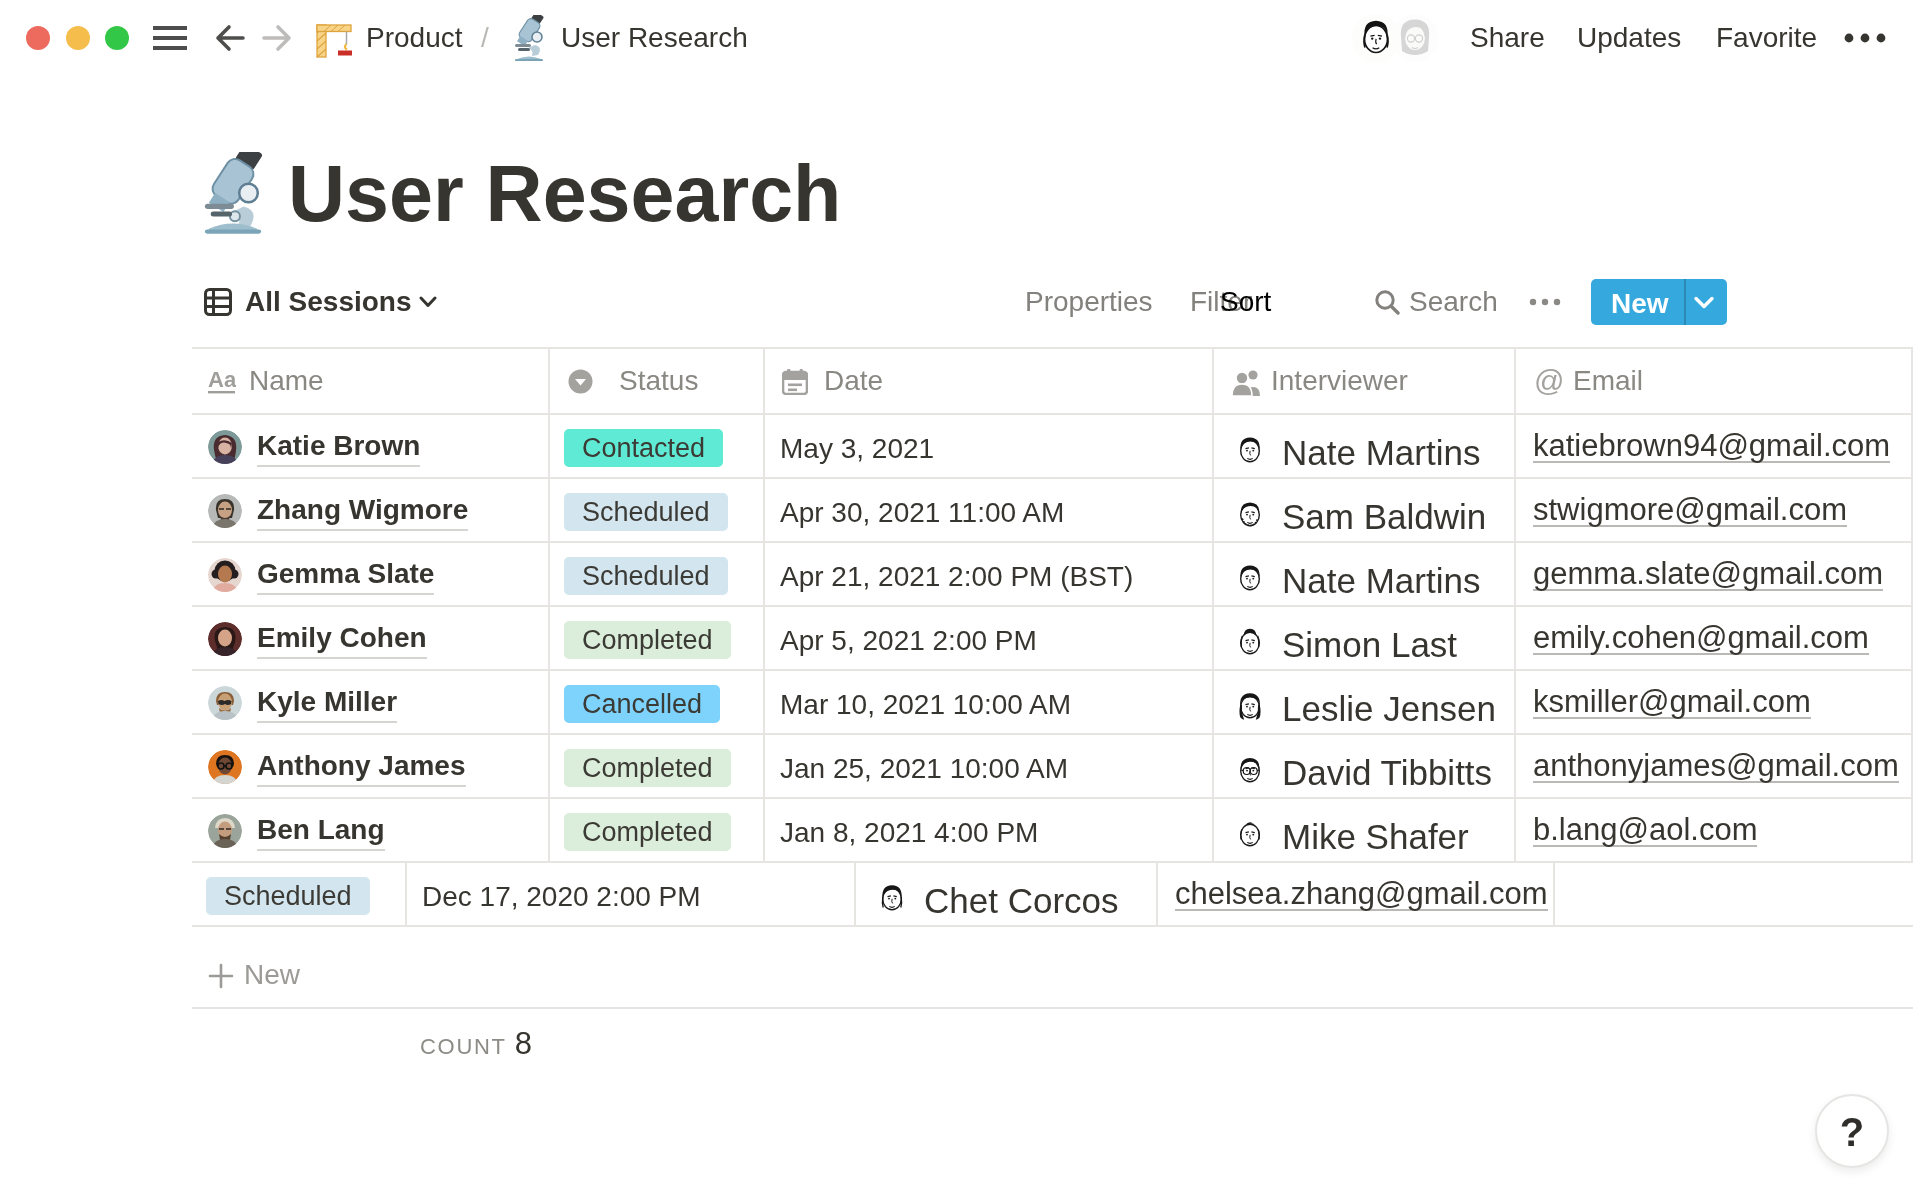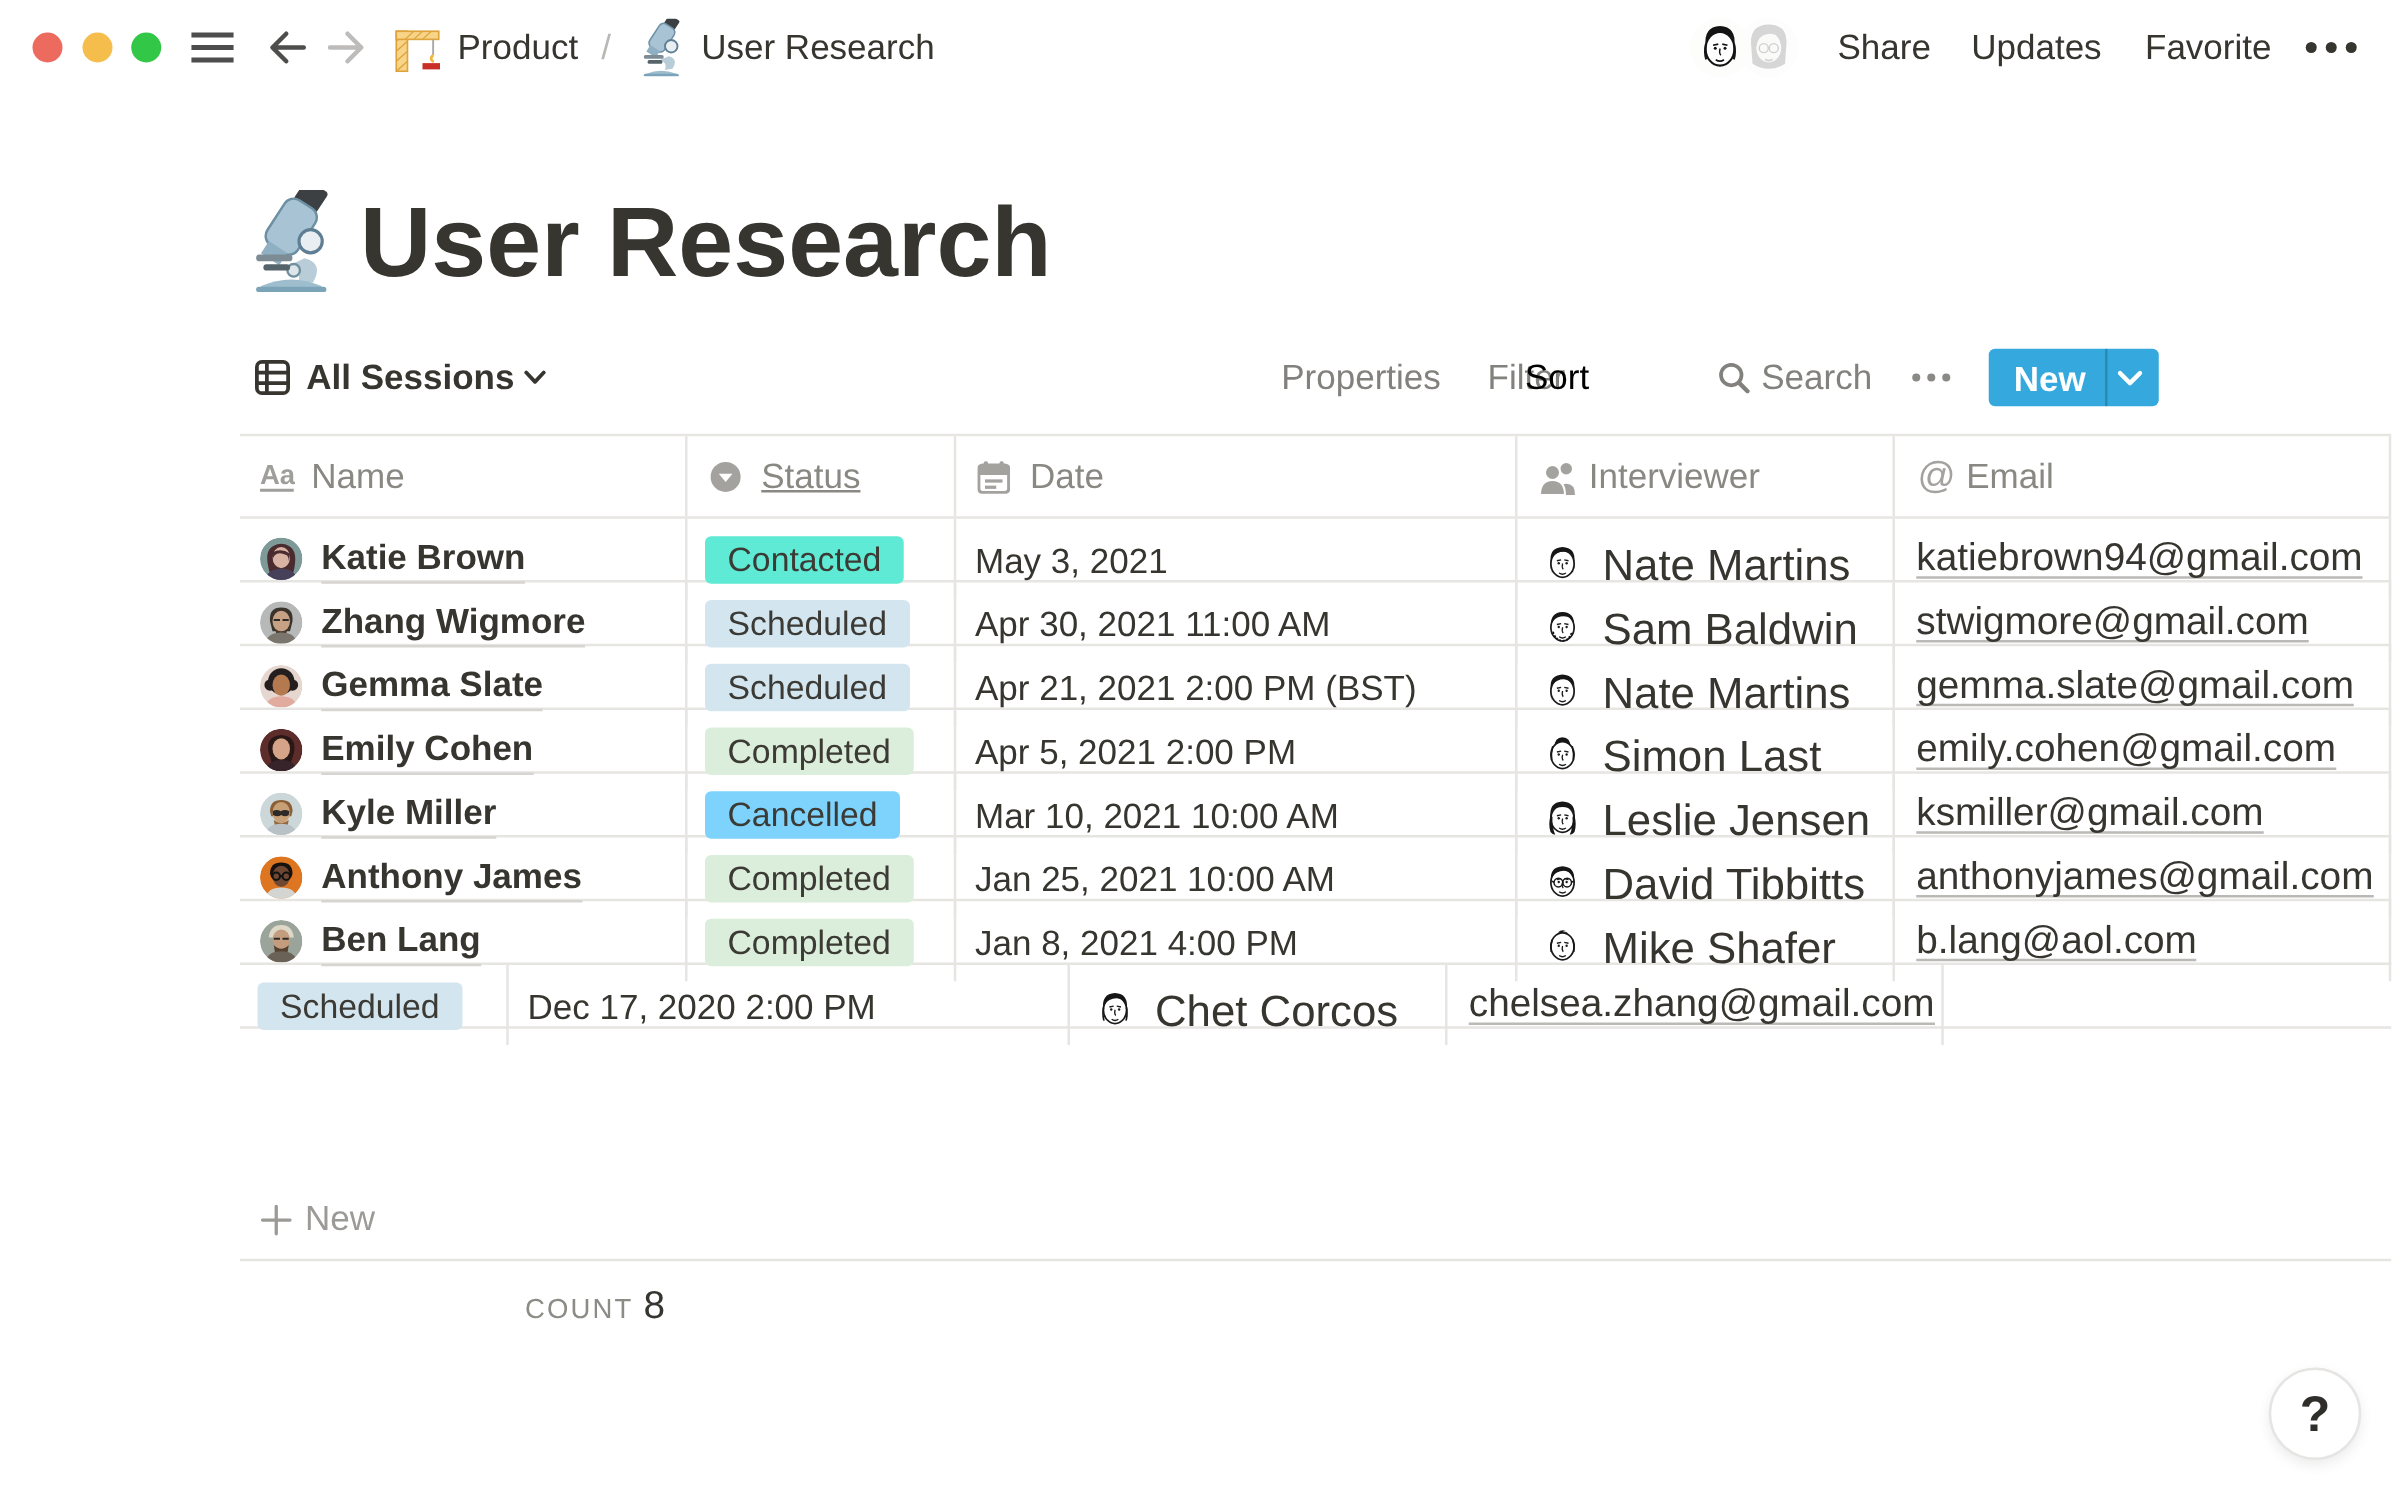--- a/index.html
+++ b/index.html
@@ -16,21 +16,21 @@
 #title { position:absolute; left:288px; top:148px; font-size:79px; font-weight:700; letter-spacing:0px; color:#37352f; }
 
 
 .vt-txt { position:absolute; top:288px; font-size:28px; line-height:28px; white-space:nowrap; }
 #newbtn { position:absolute; left:1591px; top:279px; width:136px; height:46px; background:#35a9dd; border-radius:5px; }
 #newbtn .lbl { position:absolute; left:20px; top:9px; font-size:28px; font-weight:700; color:#fff; }
 #newbtn .div { position:absolute; left:93px; top:0; width:2px; height:46px; background:rgba(0,0,0,0.18); }
 
 
 #table { position:absolute; left:192px; top:347px; width:1721px; }
-.trow { display:flex; width:1721px; height:51px; border-bottom:2px solid #e6e5e2; }
+.trow { display:flex; width:1721px; height:64px; border-bottom:2px solid #e6e5e2; }
 #thead { height:68px; border-top:2px solid #e6e5e2; color:#898883; }
 .c1 { width:358px; } .c2 { width:215px; } .c3 { width:449px; } .c4 { width:302px; } .c5 { width:397px; }
 .cell { position:relative; height:64px; border-right:2px solid #e6e5e2; }
 .cell.c1 { border-right-width:2px; }
 .ct { position:absolute; top:18px; font-size:28px; line-height:28px; white-space:nowrap; }
 .hicon { position:absolute; top:20px; }
 .avatar { position:absolute; left:16px; top:15px; width:34px; height:34px; border-radius:50%; overflow:hidden; }
 .nm { position:absolute; left:65px; top:16px; font-size:28px; line-height:30px; font-weight:700; color:#37352f; border-bottom:2px solid #d6d5d1; padding-bottom:4px; white-space:nowrap; }
 .pill { position:absolute; left:14px; top:14px; height:38px; line-height:38px; border-radius:5px; padding:0 18px; font-size:27px; color:#3c3a35; white-space:nowrap; }
 .p-grey { background:#5eead4; }
@@ -188,21 +188,21 @@
             <text x="0" y="17" font-size="22" font-weight="600" fill="#9f9e9a" font-family="Liberation Sans">Aa</text>
             <rect x="0" y="21" width="27" height="2.4" fill="#9f9e9a"></rect>
           </svg>
           <span class="ct" style="left:57px;">Name</span>
         </div>
  <div class="cell c2">
           <svg class="hicon" style="left:18px;top:20px;" width="25" height="25" viewBox="0 0 25 25">
             <circle cx="12.5" cy="12.5" r="12" fill="#a3a29e"></circle>
             <path d="M7 10 L12.5 16.5 L18 10 Z" fill="#fff"></path>
           </svg>
-          <span class="ct" style="left:59px;text-decoration:underline;">Status</span>
+          <span class="ct" style="left:69px;">Status</span>
         </div>
  <div class="cell c3">
           <svg class="hicon" style="left:17px;top:19px;" width="26" height="27" viewBox="0 0 26 27">
             <rect x="5" y="1" width="3.4" height="6" rx="1.4" fill="#a3a29e"></rect>
             <rect x="17.6" y="1" width="3.4" height="6" rx="1.4" fill="#a3a29e"></rect>
             <rect x="1" y="4" width="24" height="22" rx="3" fill="none" stroke="#a3a29e" stroke-width="2.6"></rect>
             <rect x="1" y="4" width="24" height="8" fill="#a3a29e"></rect>
             <rect x="6" y="15.5" width="14" height="2.6" fill="#a3a29e"></rect>
             <rect x="6" y="20.5" width="9" height="2.6" fill="#a3a29e"></rect>
           </svg>

